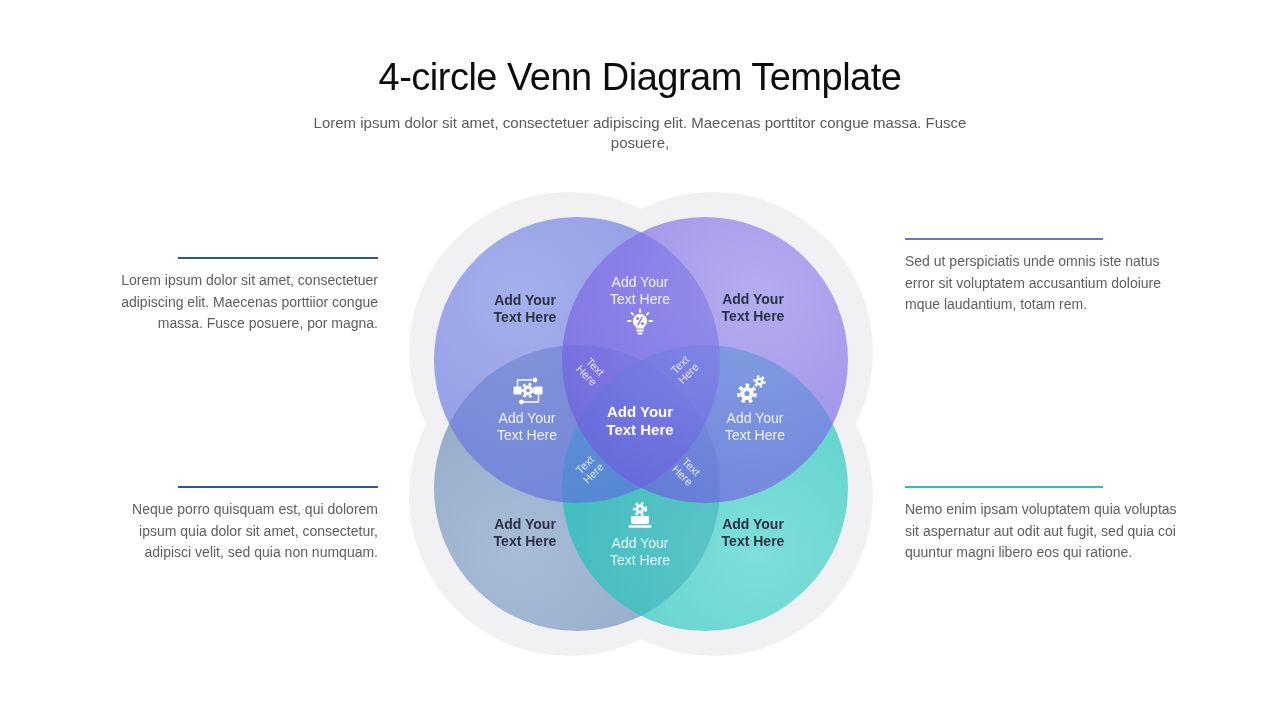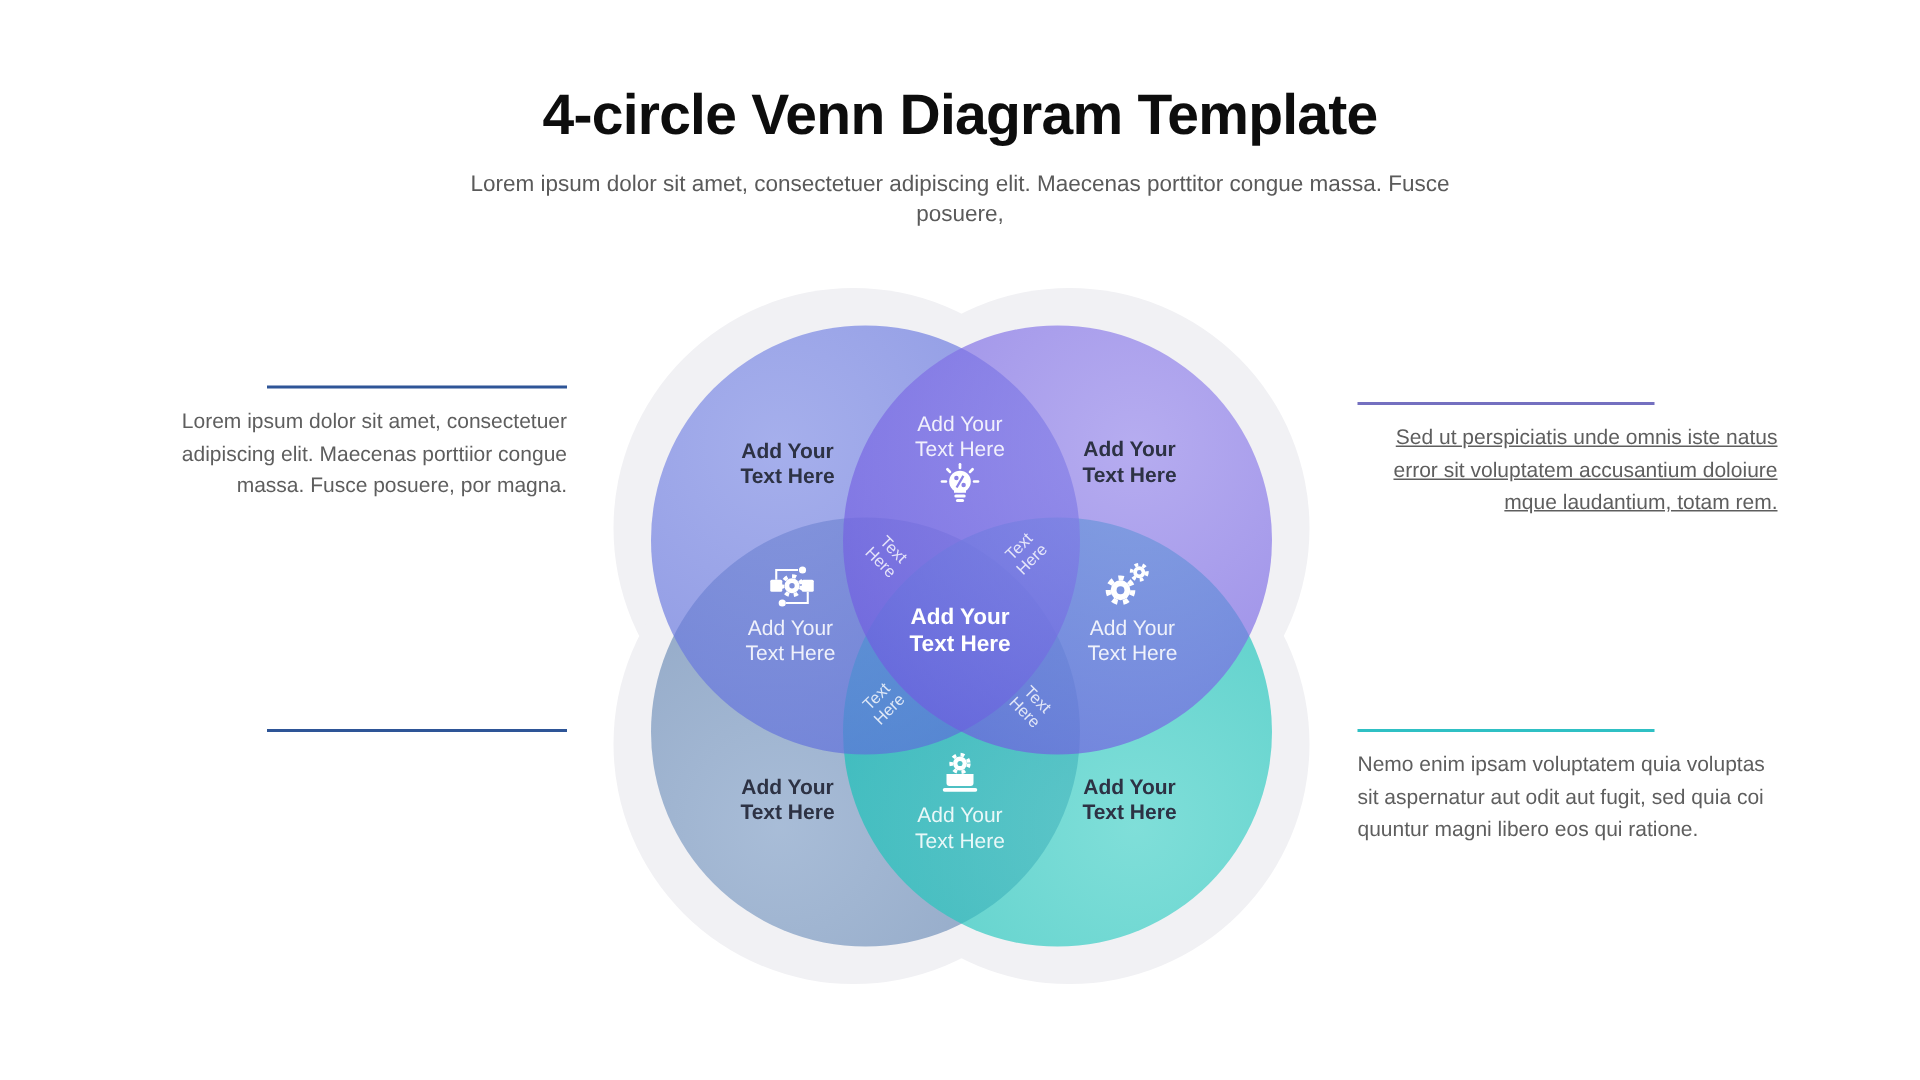--- a/index.html
+++ b/index.html
@@ -5,34 +5,34 @@
   * { margin:0; padding:0; box-sizing:border-box; }
   html,body { background:#ffffff; }
   body { font-family:"Liberation Sans", sans-serif; }
   .slide {
     position:relative; width:1280px; height:720px; margin:0 auto;
     background:#ffffff; overflow:hidden;
   }
   
   .title {
     position:absolute; left:0; top:56px; width:1280px;
-    text-align:center; font-size:38px; font-weight:700;
+    text-align:center; font-size:38px; font-weight:400;
     letter-spacing:-0.5px; color:#0d0d0d;
   }
   .subtitle {
     position:absolute; left:290px; top:113px; width:700px;
     text-align:center; font-size:15px; line-height:20px; color:#5a5a5a;
   }
   .subtitle span { display:block; }
   
   .note { position:absolute; font-size:14px; line-height:21.5px; color:#5e5e5e; }
   .note .rule { height:2px; border:none; margin-bottom:11px; }
   .note-tl { left:110px; top:257px; width:268px; text-align:right; }
   .note-bl { left:110px; top:486px; width:268px; text-align:right; }
-  .note-tr { left:905px; top:268px; width:280px; text-align:right;text-decoration:underline; }
+  .note-tr { left:905px; top:238px; width:280px; text-align:left; }
   .note-br { left:905px; top:486px; width:282px; text-align:left; }
   .note-tl .rule, .note-bl .rule { width:200px; margin-left:auto; background:#2e5597; }
   .note-tr .rule, .note-br .rule { width:198px; margin-right:auto; }
   .note-tr .rule { background:#7470c0; }
   .note-br .rule { background:#2fc0c4; }
   
   .venn { position:absolute; left:400px; top:192px; width:474px; height:464px; }
   .gray-c {
     position:absolute; width:320px; height:320px; border-radius:50%;
     background:#f1f1f4; z-index:1;
@@ -72,20 +72,21 @@
   <p class="subtitle">
     <span>Lorem ipsum dolor sit amet, consectetuer adipiscing elit. Maecenas porttitor congue massa. Fusce posuere,</span>
   </p>
 
   <div class="note note-tl">
     <div class="rule"></div>
     <div>Lorem ipsum dolor sit amet, consectetuer adipiscing elit. Maecenas porttiior congue massa. Fusce posuere, por magna.</div>
   </div>
   <div class="note note-bl">
     <div class="rule"></div>
+    <div>Neque porro quisquam est, qui dolorem ipsum quia dolor sit amet, consectetur, adipisci velit, sed quia non numquam.</div>
   </div>
   <div class="note note-tr">
     <div class="rule"></div>
     <div>Sed ut perspiciatis unde omnis iste natus error sit voluptatem accusantium doloiure mque laudantium, totam rem.</div>
   </div>
   <div class="note note-br">
     <div class="rule"></div>
     <div>Nemo enim ipsam voluptatem quia voluptas sit aspernatur aut odit aut fugit, sed quia coi quuntur magni libero eos qui ratione.</div>
   </div>
 

